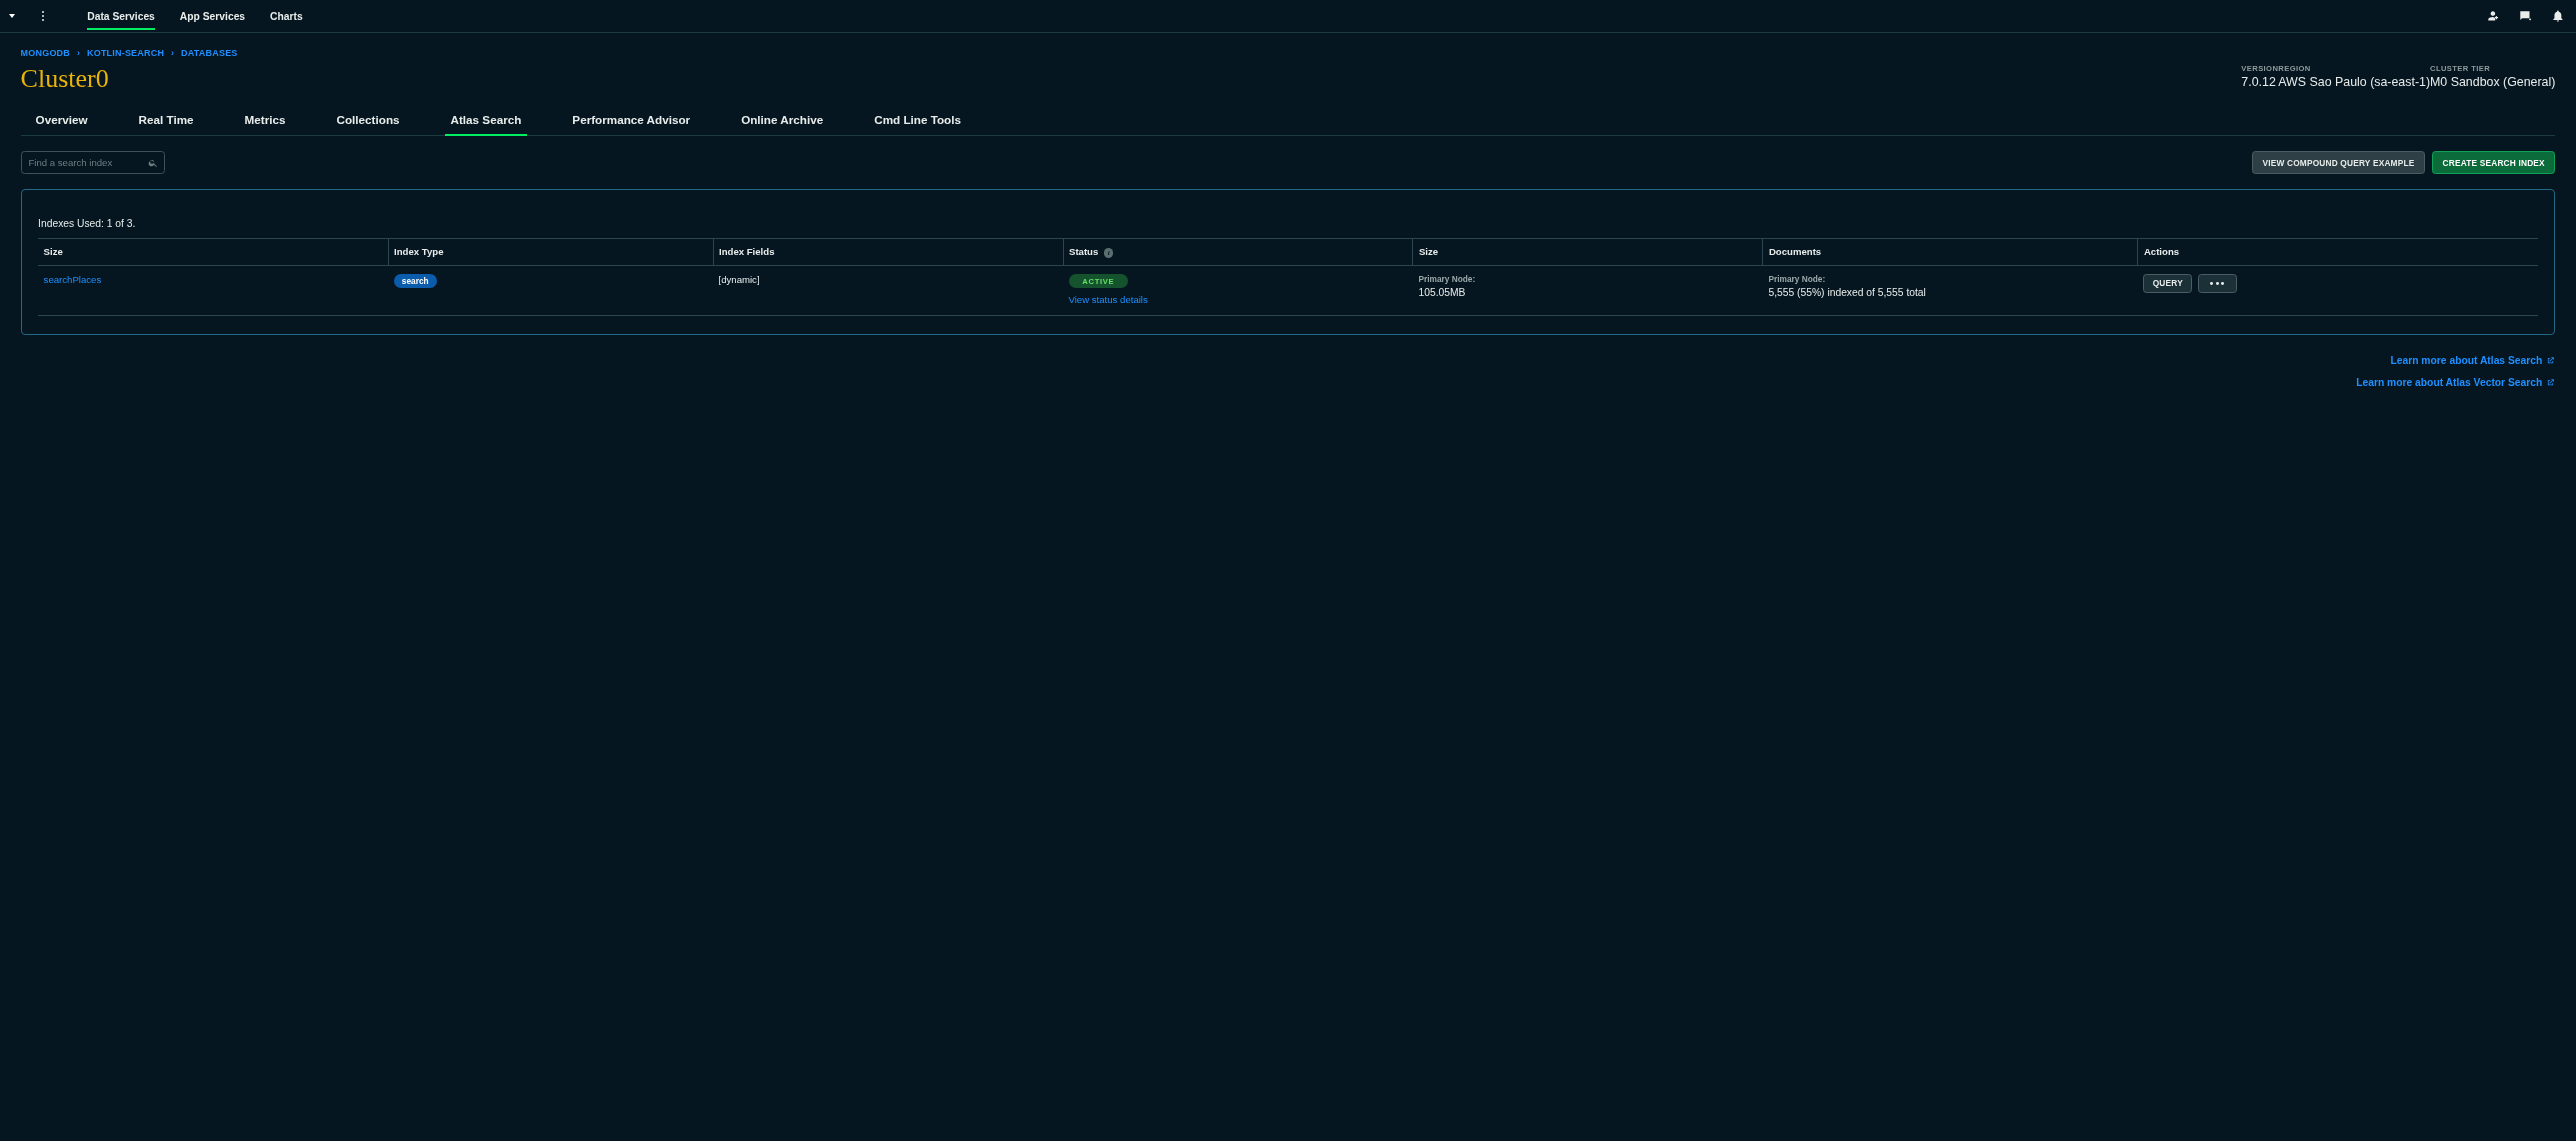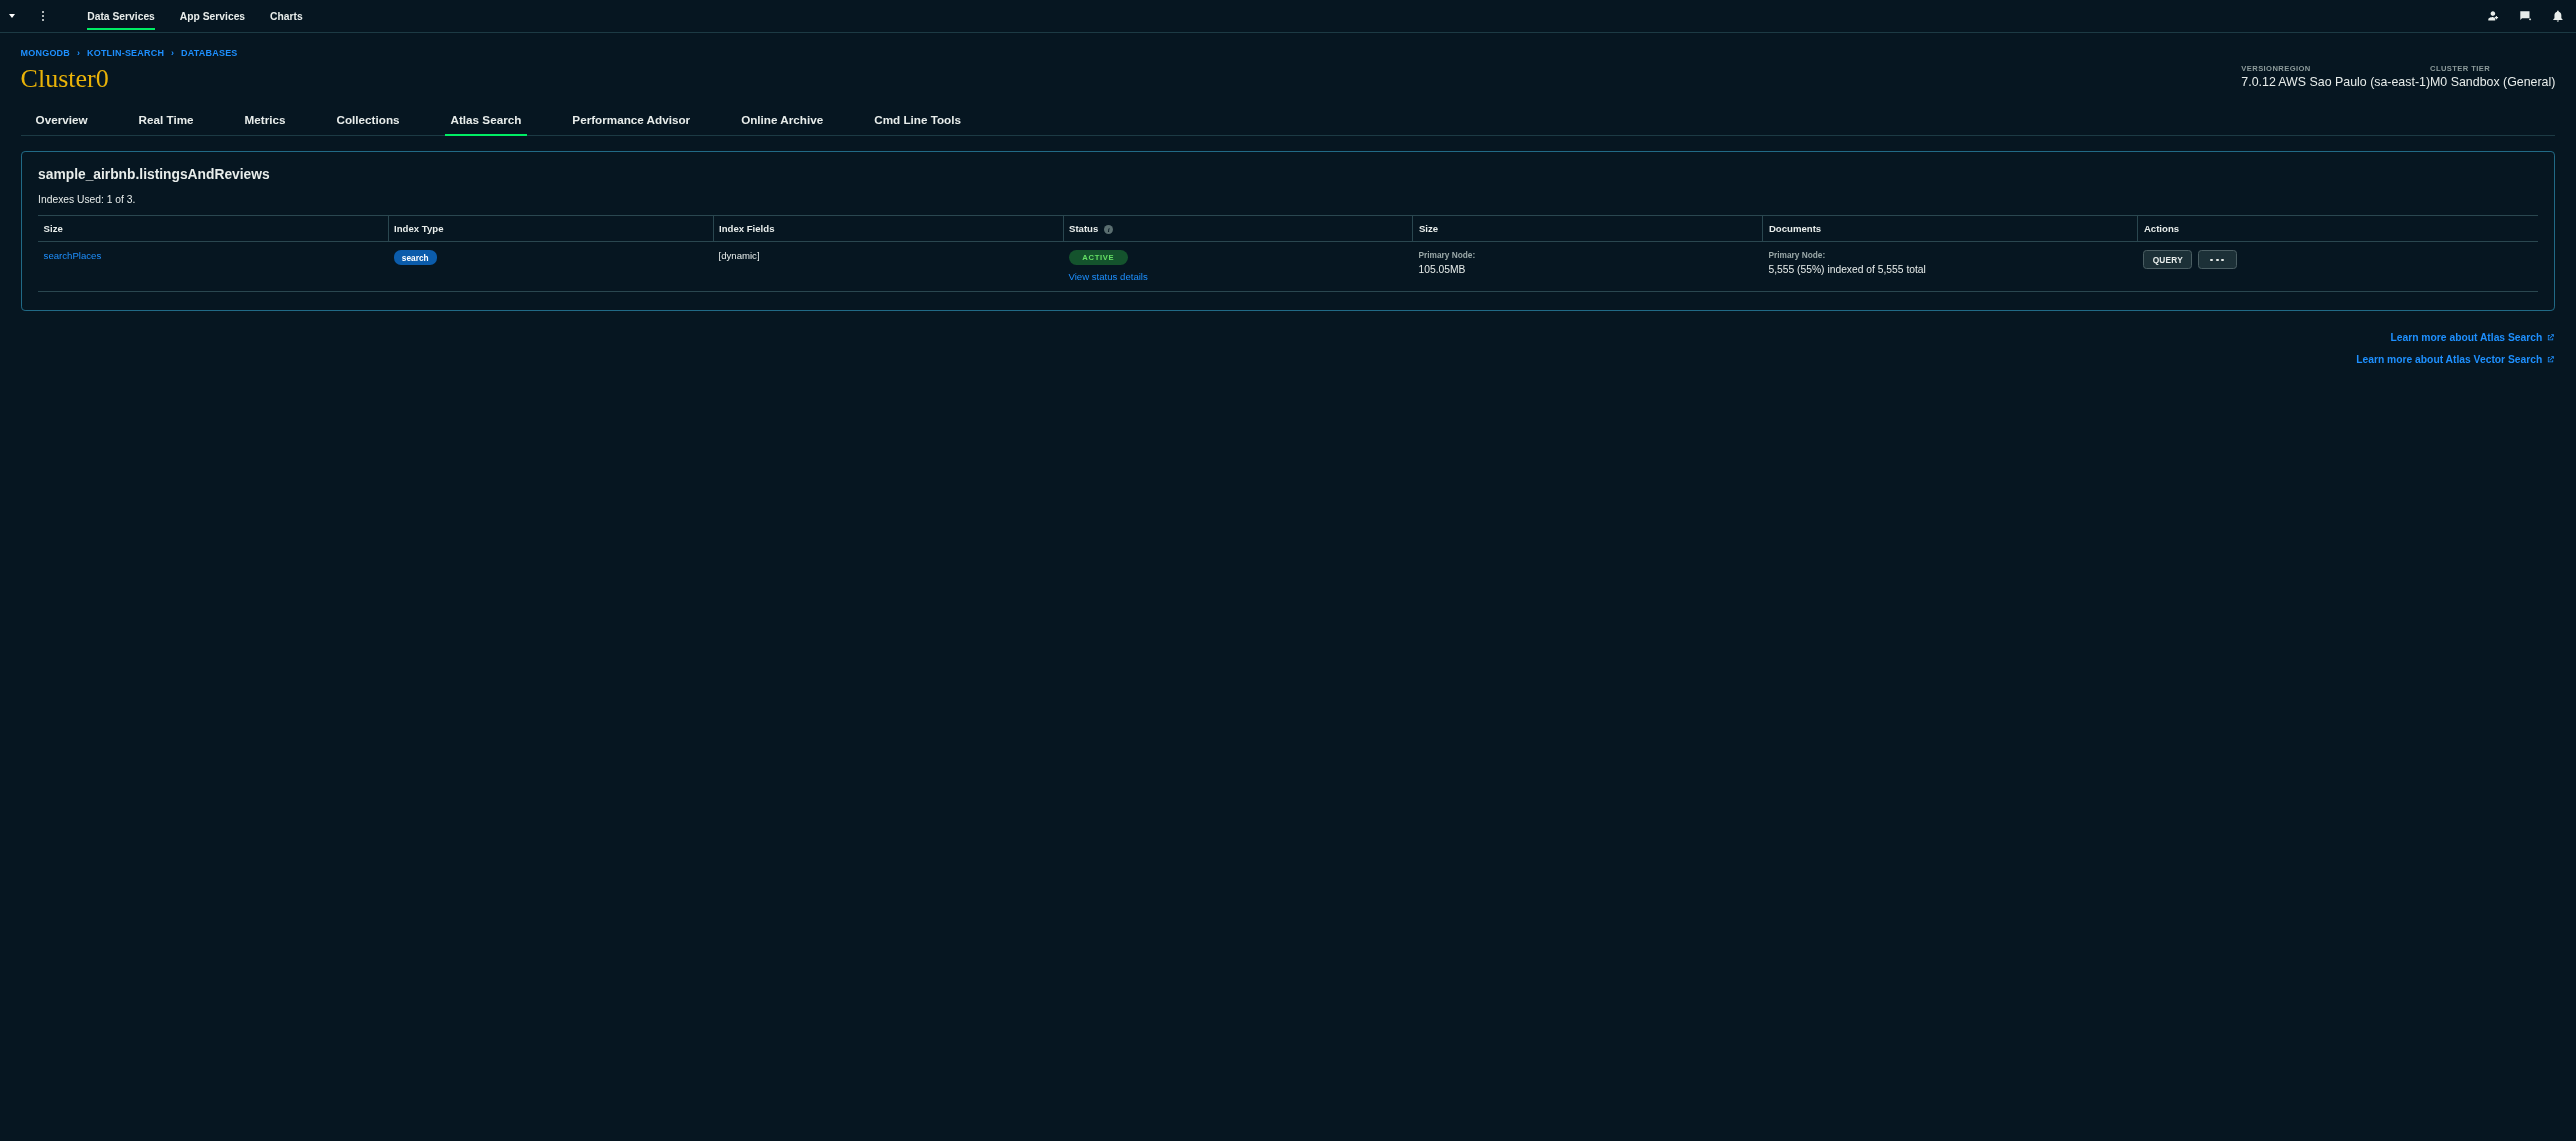--- a/index.html
+++ b/index.html
@@ -375,23 +375,33 @@
     <div class="subtab">Overview</div>
     <div class="subtab">Real Time</div>
     <div class="subtab">Metrics</div>
     <div class="subtab">Collections</div>
     <div class="subtab active">Atlas Search</div>
     <div class="subtab">Performance Advisor</div>
     <div class="subtab">Online Archive</div>
     <div class="subtab">Cmd Line Tools</div>
   </div>
 
+  <div class="actions-row">
+    <div class="search-input-wrap">
+      <input class="search-input" placeholder="Find a search index" style="">
+      <svg class="search-icon" viewBox="0 0 24 24">
+          <path d="M15.5 14h-.8l-.3-.3A6.5 6.5 0 1 0 14 15.5l.3.3v.8l5 5 1.5-1.5-5-5zm-6 0A4.5 4.5 0 1 1 14 9.5 4.5 4.5 0 0 1 9.5 14z"></path>
+        </svg>
+    </div>
+    <div class="spacer"></div>
+    <button class="btn btn-gray">VIEW COMPOUND QUERY EXAMPLE</button>
+    <button class="btn btn-green">CREATE SEARCH INDEX</button>
+  </div>
 
   <div class="panel">
-    <div class="panel-title">sample_airbnb.listingsAndReviews</div>
     <div class="panel-sub">Indexes Used: 1 of 3.</div>
 
     <table class="tbl">
       <thead>
         <tr>
           <th style="width:14%">Size</th>
           <th style="width:13%">Index Type</th>
           <th style="width:14%">Index Fields</th>
           <th style="width:14%">
             <span>Status</span>

